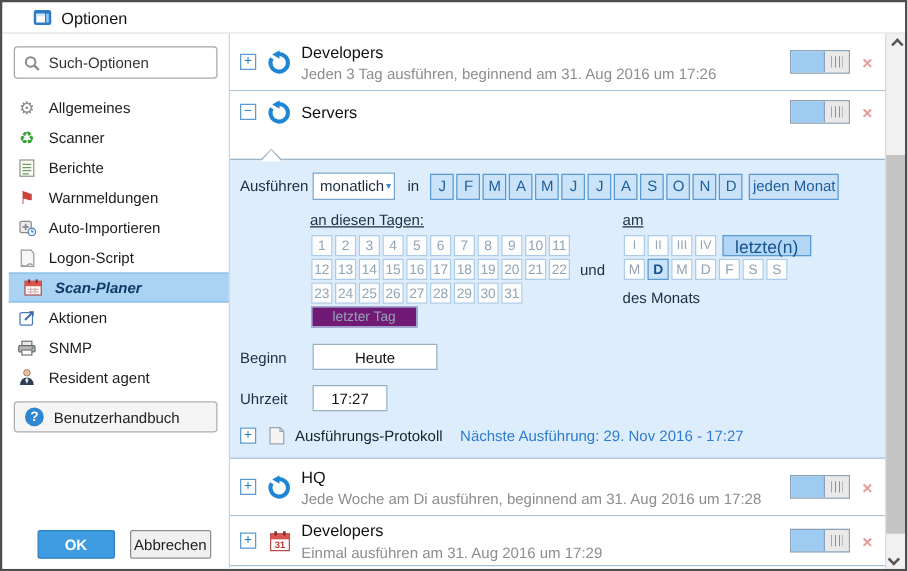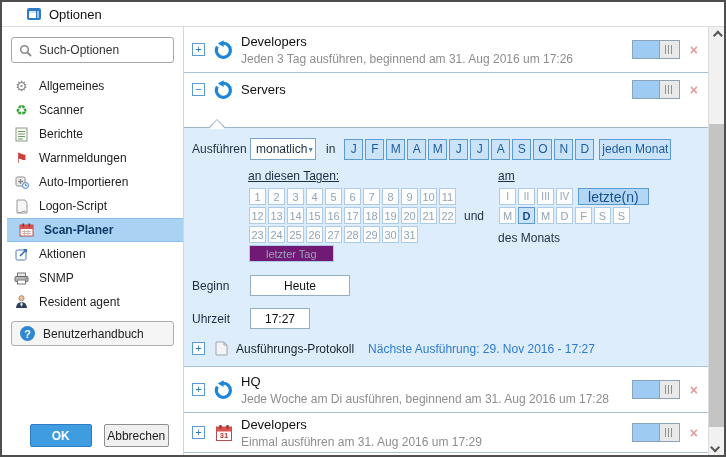--- a/index.html
+++ b/index.html
@@ -18,21 +18,21 @@
   .sidebar { width:182px; flex:0 0 182px; border-right:1px solid #ccd7e2; display:flex; flex-direction:column; padding-top:10px; background:#fff; }
   .main { flex:1; display:flex; min-width:0; }
   .content { flex:1; min-width:0; display:flex; flex-direction:column; background:#fff; }
 
   
   .searchbox { margin:0 9px; height:26px; border:1px solid #a6a6a6; border-radius:3px; display:flex; align-items:center; gap:7px; padding:0 7px; }
   .searchbox input { border:none; outline:none; flex:1; font:12px "Liberation Sans",sans-serif; color:#333; background:transparent; }
   .nav { margin-top:11px; }
   .nav-item { height:24px; display:flex; align-items:center; gap:9px; padding-left:11px; cursor:default; color:#1d1d1d; }
   .nav-item .ic { width:17px; display:inline-flex; justify-content:center; align-items:center; font-size:14px; line-height:14px; }
-  .nav-item.sel { background:#a9d2f3; border-top:1px solid #8cbde6; border-bottom:1px solid #8cbde6; margin-left:5px; font-weight:bold; color:#0f3a66; }
+  .nav-item.sel { background:#a9d2f3; border-top:1px solid #8cbde6; border-bottom:1px solid #8cbde6; margin-left:5px; font-weight:bold; color:#0f3a66;font-style:italic; }
   .ic-gear { color:#8a8a8a; }
   .ic-recycle { color:#3ba23b; font-size:15px; }
   .ic-flag { color:#c9413c; font-size:15px; }
   .manual-btn { margin:7px 9px 0; height:25px; border:1px solid #aeaeae; border-radius:3px; background:#f5f5f5; display:flex; align-items:center; gap:8px; padding-left:8px; font-size:12px; color:#222; }
   .qcircle { width:15px; height:15px; border-radius:50%; background:#2f86d2; color:#fff; font-size:11px; font-weight:bold; display:inline-flex; align-items:center; justify-content:center; }
   .side-spacer { flex:1; }
   .side-footer { display:flex; gap:12px; padding:0 14px 8px 28px; }
   .btn { height:23px; font:12px "Liberation Sans",sans-serif; border-radius:2px; }
   .btn-ok { width:62px; background:#3f9ce0; border:1px solid #2f7cc0; color:#fff; font-weight:bold; }
   .btn-cancel { width:66px; background:#f0f0f0; border:1px solid #8f8f8f; color:#1c1c1c; }

